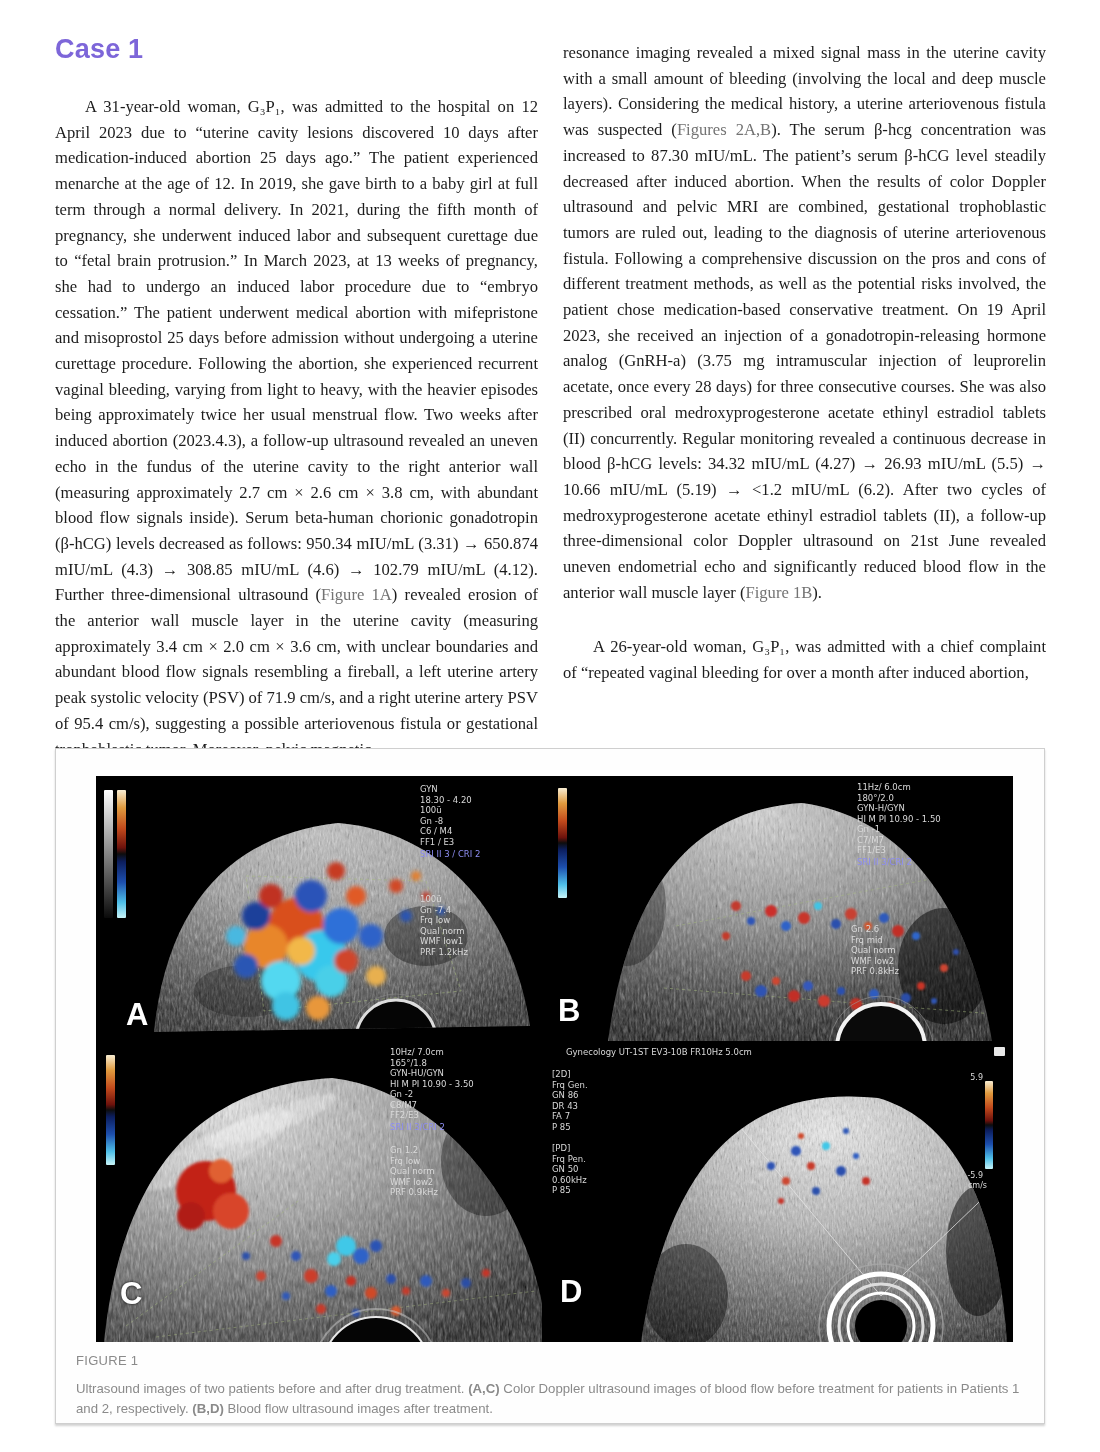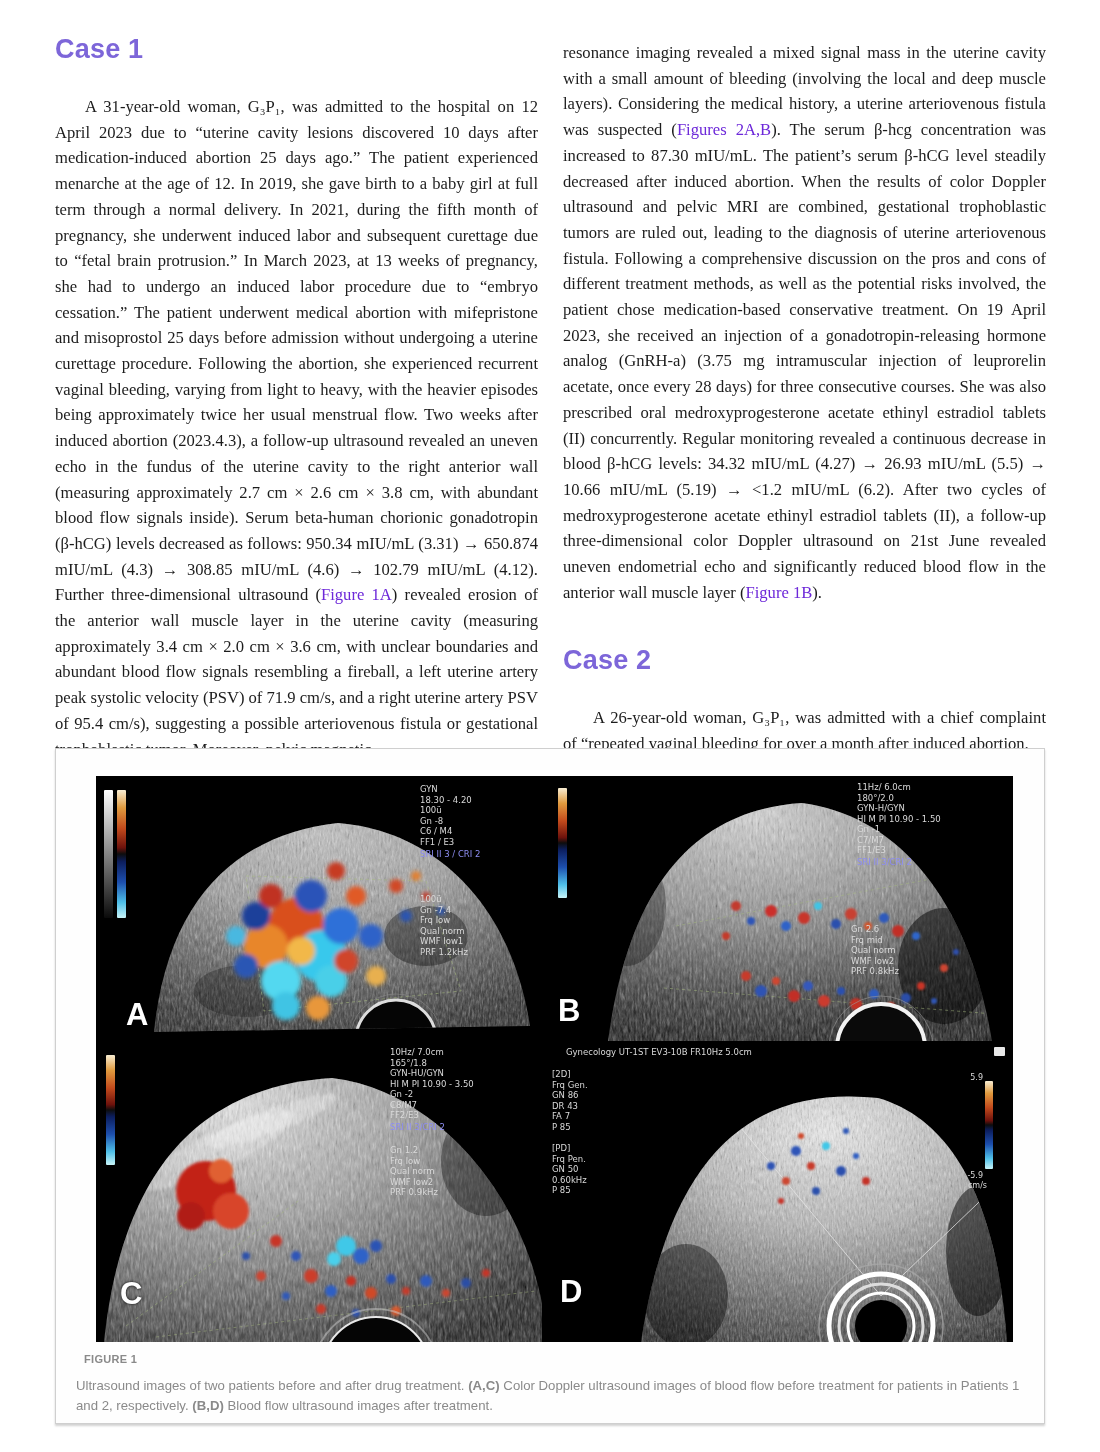--- a/index.html
+++ b/index.html
@@ -7,21 +7,21 @@
         font-family:"Liberation Serif","DejaVu Serif",serif;color:#1c1c1c;}
   
   .col{position:absolute;width:483px;}
   .col-left{left:55px;top:34px;}
   .col-right{left:563px;top:40px;}
   .case-heading{font-family:"Liberation Sans","DejaVu Sans",sans-serif;font-size:27px;font-weight:600;
         color:#7d66d9;margin:0;letter-spacing:.2px;}
   .para{font-size:16.6px;line-height:25.7px;text-align:justify;margin:0;}
   .mt{margin-top:29px;}
   .indent{text-indent:30px;}
-  .link{color:#6d28d9;}
+  .link{color:#737373;}
   .case2-h{margin-top:40px;}
   
   .figure-box{position:absolute;left:55px;top:748px;width:990px;height:676px;background:#fefefe;
         border:1px solid #cfcfcf;box-shadow:0 2px 2px rgba(0,0,0,.18);box-sizing:border-box;}
   .fig-canvas{position:absolute;left:40px;top:27px;width:917px;height:566px;background:#000;}
   .panel{position:absolute;overflow:hidden;background:#000;}
   .panel svg{position:absolute;left:0;top:0;}
   .pA{left:0;top:0;width:450px;height:265px;}
   .pB{left:450px;top:0;width:467px;height:265px;}
   .pC{left:0;top:265px;width:450px;height:301px;}
@@ -33,39 +33,38 @@
   .panel-label{position:absolute;color:#ffffff;font-family:"Liberation Sans","DejaVu Sans",sans-serif;
         font-weight:bold;font-size:31px;text-shadow:0 0 3px #000;}
   .bar{position:absolute;width:9px;height:128px;border-radius:1px;}
   .bar-gray{background:linear-gradient(#ffffff,#0a0a0a);}
   .bar-color{background:linear-gradient(180deg,#f8edd2 0%,#e09a3e 14%,#c24a1c 30%,#6e120c 45%,
         #0d0d0d 50%,#0c1e5e 56%,#1d4fae 72%,#4fc0e8 88%,#c8f4f8 100%);}
   .d-icon{position:absolute;right:8px;top:6px;width:11px;height:9px;background:#e8e8e8;border-radius:1px;}
   .d-scale{position:absolute;font-family:"DejaVu Sans",sans-serif;font-size:8px;color:#d9d9d9;text-align:right;}
   
   .fig-caption{position:absolute;left:20px;top:604px;width:948px;}
-  .fig-label{font-family:"Liberation Sans","DejaVu Sans",sans-serif;font-size:11px;font-weight:bold;
-        color:#8a8a8a;letter-spacing:.3px;margin-left:8px;}
+  .fig-label{font-family:"Liberation Sans","DejaVu Sans",sans-serif;font-size:13px;font-weight:normal;
+        color:#8a8a8a;letter-spacing:.3px;}
   .fig-cap{font-family:"Liberation Sans","DejaVu Sans",sans-serif;font-size:13.2px;color:#8a8a8a;
         line-height:20px;margin-top:11px;text-align:left;}
   .fig-cap .b{font-weight:bold;}
 </style>
 </head>
 <body>
 
 <div class="page">
 
   <div class="col col-left">
     <h2 class="case-heading">Case 1</h2>
     <p class="para mt indent"><span>A 31-year-old woman, G₃P₁, was admitted to the hospital on 12 April 2023 due to “uterine cavity lesions discovered 10 days after medication-induced abortion 25 days ago.” The patient experienced menarche at the age of 12. In 2019, she gave birth to a baby girl at full term through a normal delivery. In 2021, during the fifth month of pregnancy, she underwent induced labor and subsequent curettage due to “fetal brain protrusion.” In March 2023, at 13 weeks of pregnancy, she had to undergo an induced labor procedure due to “embryo cessation.” The patient underwent medical abortion with mifepristone and misoprostol 25 days before admission without undergoing a uterine curettage procedure. Following the abortion, she experienced recurrent vaginal bleeding, varying from light to heavy, with the heavier episodes being approximately twice her usual menstrual flow. Two weeks after induced abortion (2023.4.3), a follow-up ultrasound revealed an uneven echo in the fundus of the uterine cavity to the right anterior wall (measuring approximately 2.7 cm × 2.6 cm × 3.8 cm, with abundant blood flow signals inside). Serum beta-human chorionic gonadotropin (β-hCG) levels decreased as follows: 950.34 mIU/mL (3.31) → 650.874 mIU/mL (4.3) → 308.85 mIU/mL (4.6) → 102.79 mIU/mL (4.12). Further three-dimensional ultrasound (</span><span class="link">Figure 1A</span><span>) revealed erosion of the anterior wall muscle layer in the uterine cavity (measuring approximately 3.4 cm × 2.0 cm × 3.6 cm, with unclear boundaries and abundant blood flow signals resembling a fireball, a left uterine artery peak systolic velocity (PSV) of 71.9 cm/s, and a right uterine artery PSV of 95.4 cm/s), suggesting a possible arteriovenous fistula or gestational trophoblastic tumor. Moreover, pelvic magnetic</span></p>
   </div>
 
   <div class="col col-right">
     <p class="para"><span>resonance imaging revealed a mixed signal mass in the uterine cavity with a small amount of bleeding (involving the local and deep muscle layers). Considering the medical history, a uterine arteriovenous fistula was suspected (</span><span class="link">Figures 2A,B</span><span>). The serum β-hcg concentration was increased to 87.30 mIU/mL. The patient’s serum β-hCG level steadily decreased after induced abortion. When the results of color Doppler ultrasound and pelvic MRI are combined, gestational trophoblastic tumors are ruled out, leading to the diagnosis of uterine arteriovenous fistula. Following a comprehensive discussion on the pros and cons of different treatment methods, as well as the potential risks involved, the patient chose medication-based conservative treatment. On 19 April 2023, she received an injection of a gonadotropin-releasing hormone analog (GnRH-a) (3.75 mg intramuscular injection of leuprorelin acetate, once every 28 days) for three consecutive courses. She was also prescribed oral medroxyprogesterone acetate ethinyl estradiol tablets (II) concurrently. Regular monitoring revealed a continuous decrease in blood β-hCG levels: 34.32 mIU/mL (4.27) → 26.93 mIU/mL (5.5) → 10.66 mIU/mL (5.19) → &lt;1.2 mIU/mL (6.2). After two cycles of medroxyprogesterone acetate ethinyl estradiol tablets (II), a follow-up three-dimensional color Doppler ultrasound on 21st June revealed uneven endometrial echo and significantly reduced blood flow in the anterior wall muscle layer (</span><span class="link">Figure 1B</span><span>).</span></p>
-    <h2 class="case-heading case2-h">Case 2</h2>
     <p class="para mt indent"><span>A 26-year-old woman, G₃P₁, was admitted with a chief complaint of “repeated vaginal bleeding for over a month after induced abortion,</span></p>
   </div>
 
   <div class="figure-box">
     <div class="fig-canvas">
 
       <div class="panel pA">
         <svg width="450" height="265" viewBox="0 0 450 265">
           <defs>
             <radialGradient id="gA" cx="50%" cy="20%" r="80%">

